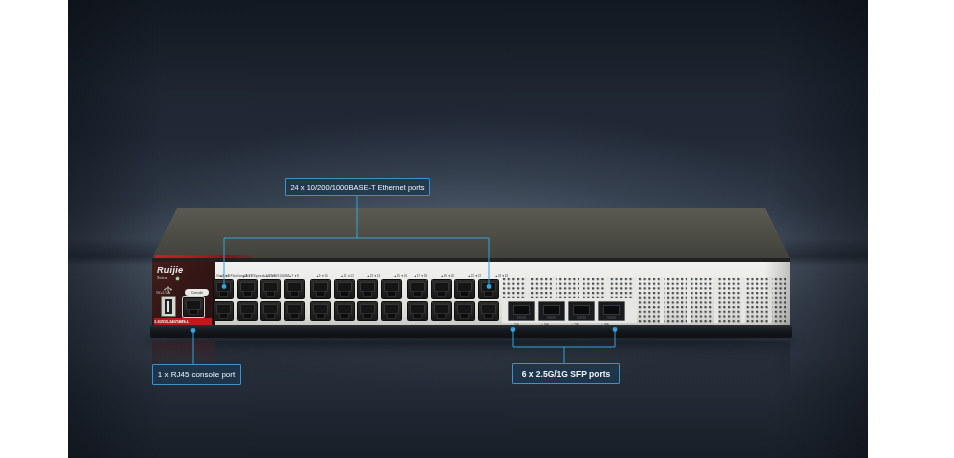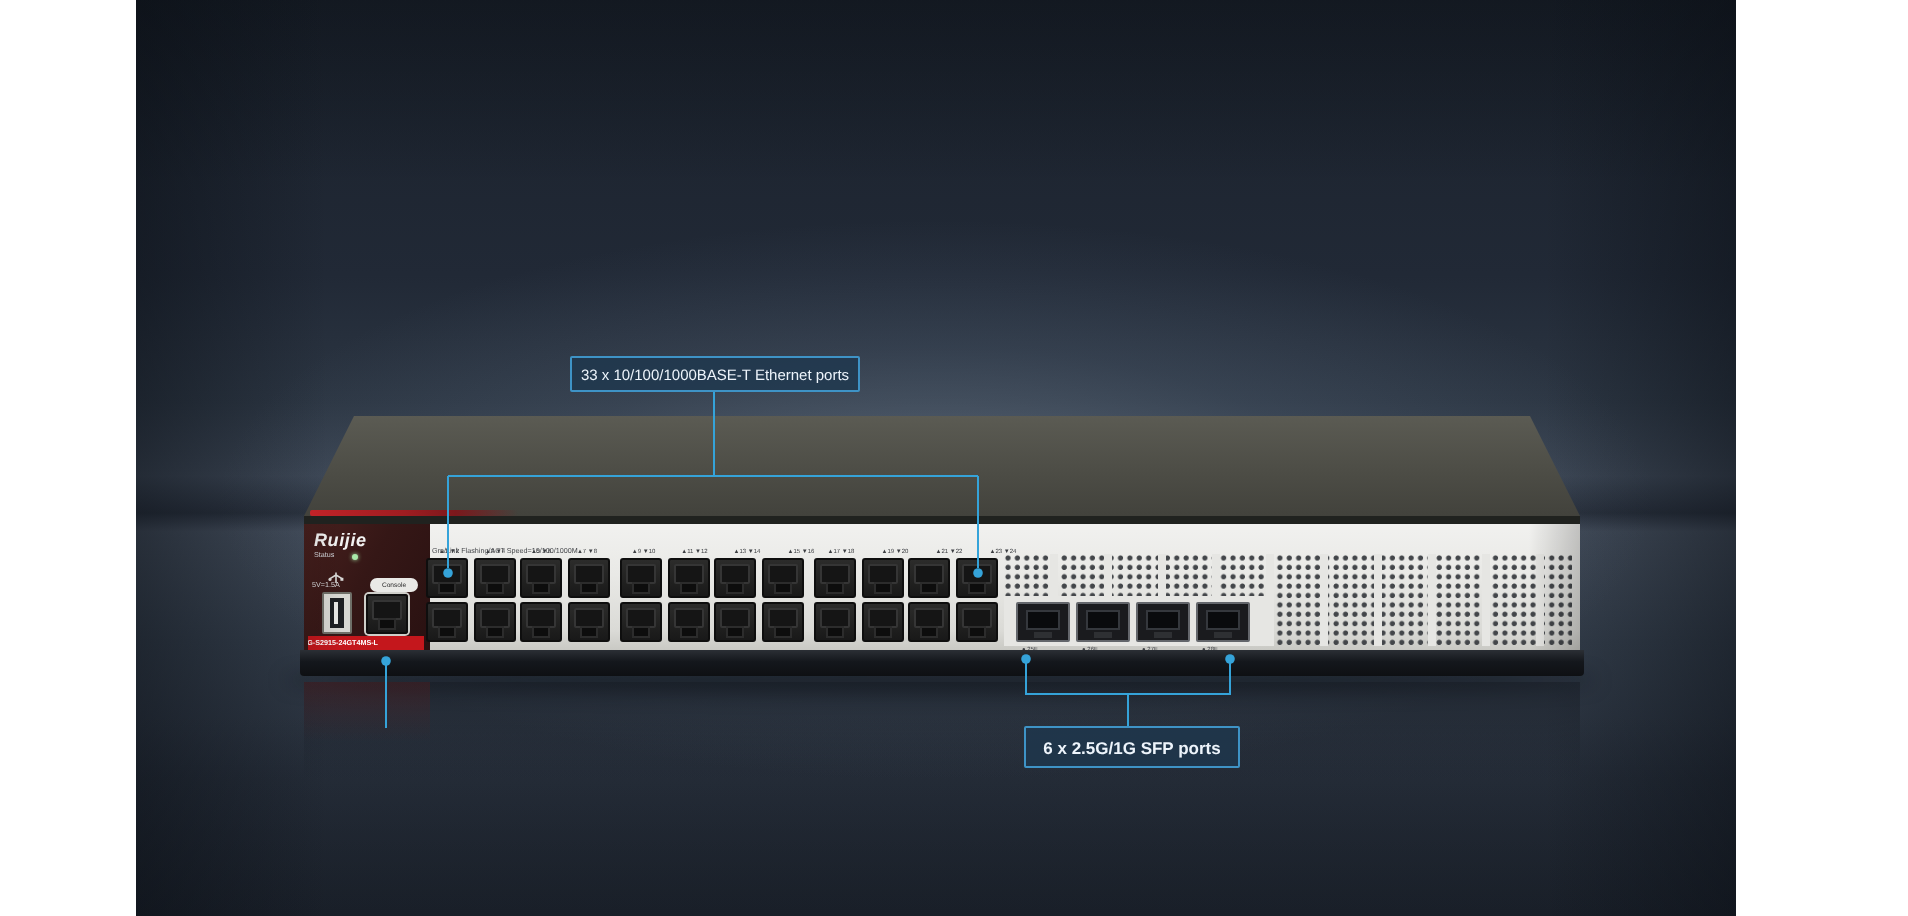--- a/index.html
+++ b/index.html
@@ -238,16 +238,17 @@
         <path d="M125 331 V364"></path>
         <circle cx="125" cy="330.5" r="2.4"></circle>
       </g>
       <g>
         <path d="M445 330 V347 H547 V330 M496 347 V363"></path>
         <circle cx="445" cy="329.5" r="2.4"></circle>
         <circle cx="547" cy="329.5" r="2.4"></circle>
       </g>
     </svg>
 
-    <div class="co-box co-eth">33 x 10/100/1000BASE-T Ethernet ports</div>
+    <div class="co-box co-eth">24 x 10/200/1000BASE-T Ethernet ports</div>
+    <div class="co-box co-con">1 x RJ45 console port</div>
     <div class="co-box co-sfp">6 x 2.5G/1G SFP ports</div>
   </div>
 </div>
 
 </body></html>

